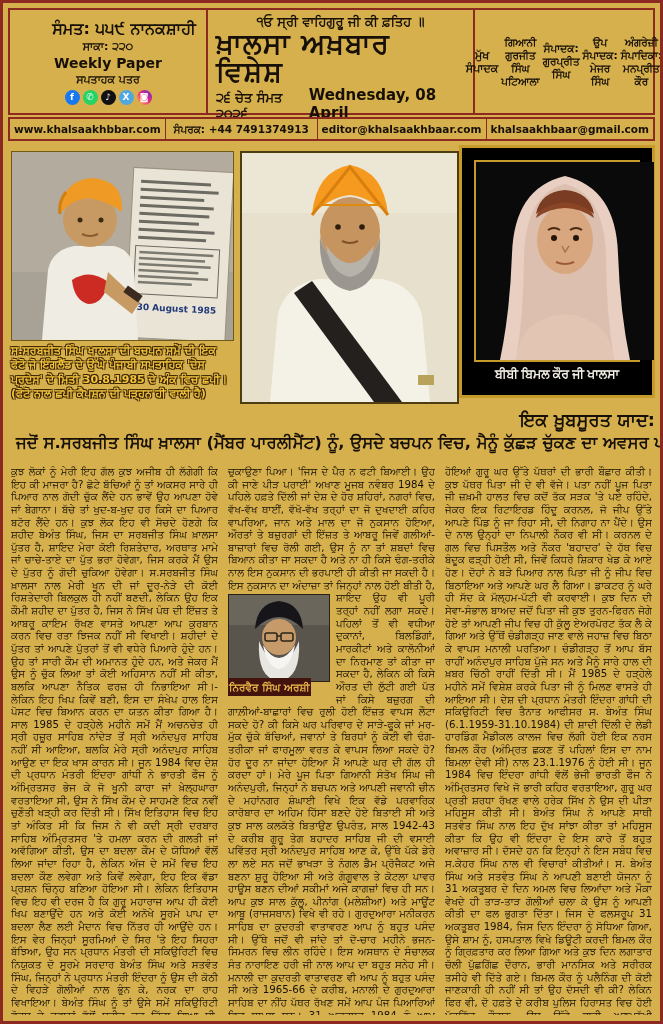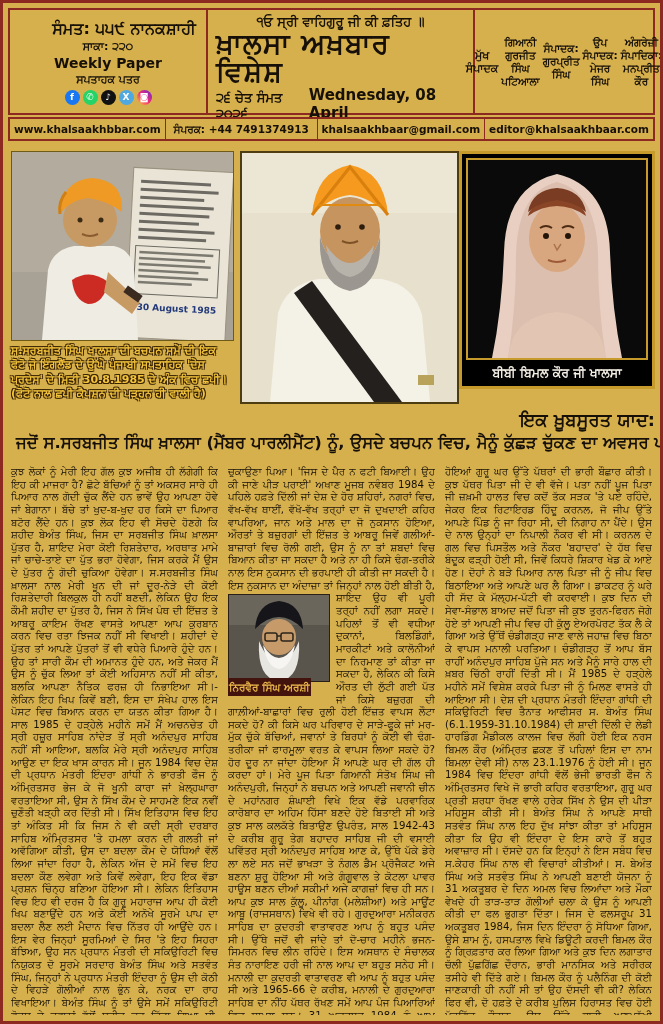--- a/index.html
+++ b/index.html
@@ -42,22 +42,22 @@
     font-size:10.5px;font-weight:bold;border-right:1px solid #8c2a21;padding:0 4px;white-space:nowrap;}
   .contact-cell:last-child{border-right:none;}
   
   .photo-row{position:absolute;left:5px;top:142px;right:5px;height:263px;}
   .photo-left{position:absolute;left:3px;top:6px;width:223px;}
   .photo-left svg{display:block;border:1px solid #6f5a18;}
   .photo-left .cap{margin-top:3px;text-align:left;font-size:11px;font-weight:bold;line-height:1.3;
     color:#f3c43c;text-shadow:1px 1px 0 #3a2405,-1px -1px 0 #3a2405,1px -1px 0 #3a2405,-1px 1px 0 #3a2405;}
   .photo-center{position:absolute;left:232px;top:6px;width:219px;}
   .photo-center svg{display:block;border:2px solid #4d3d10;}
-  .photo-right{position:absolute;right:0px;top:6px;width:196px;background:#000;
-    border:3px solid #c79a2c;box-sizing:border-box;padding:4px;}
+  .photo-right{position:absolute;right:0px;top:0;width:196px;background:#000;
+    border:3px solid #c79a2c;box-sizing:border-box;padding:12px;font-family:Liberation Serif, serif;}
   .photo-right .inner{border:2px solid #c79a2c;}
   .photo-right svg{display:block;}
   .photo-right .cap{margin-top:3px;text-align:center;color:#f5f0e6;font-size:12.5px;font-weight:bold;padding:2px 0 1px;}
   
   .headline{position:absolute;left:5px;top:407px;right:5px;text-align:right;margin-left:8px;}
   .kicker{font-size:18px;font-weight:bold;line-height:1.1;}
   .main-title{font-size:16.5px;font-weight:bold;white-space:nowrap;margin-top:3px;}
   
   .body-cols{position:absolute;left:8px;right:8px;top:463px;bottom:6px;
     display:flex;gap:10px;}
@@ -99,22 +99,22 @@
       <div>ਗਿਆਨੀ ਗੁਰਜੀਤ ਸਿੰਘ ਪਟਿਆਲਾ</div>
       <div>ਸੰਪਾਦਕ: ਗੁਰਪ੍ਰੀਤ ਸਿੰਘ</div>
       <div>ਉਪ ਸੰਪਾਦਕ: ਮੇਜਰ ਸਿੰਘ</div>
       <div>ਅੰਗਰੇਜ਼ੀ ਸੰਪਾਦਿਕਾ: ਮਨਪ੍ਰੀਤ ਕੌਰ</div>
     </div>
   </div>
 
   <div class="contact-bar">
     <div class="contact-cell">www.khalsaakhbbar.com</div>
     <div class="contact-cell">ਸੰਪਰਕ: +44 7491374913</div>
+    <div class="contact-cell">editor@khalsaakhbaar.com</div>
     <div class="contact-cell">khalsaakhbaar@gmail.com</div>
-    <div class="contact-cell">editor@khalsaakhbaar.com</div>
   </div>
 
   <div class="photo-row">
 
     <div class="photo-left">
       <svg width="221" height="188" viewBox="0 0 221 188">
         <rect width="221" height="188" fill="#b3ab9d"></rect>
         <rect x="0" y="120" width="221" height="68" fill="#a8a296"></rect>
 
         <g transform="rotate(3 170 90)">

